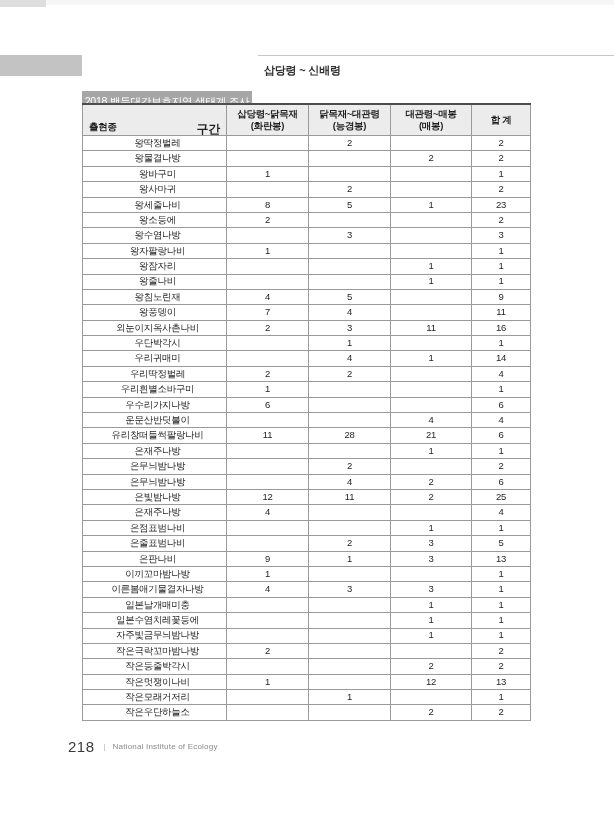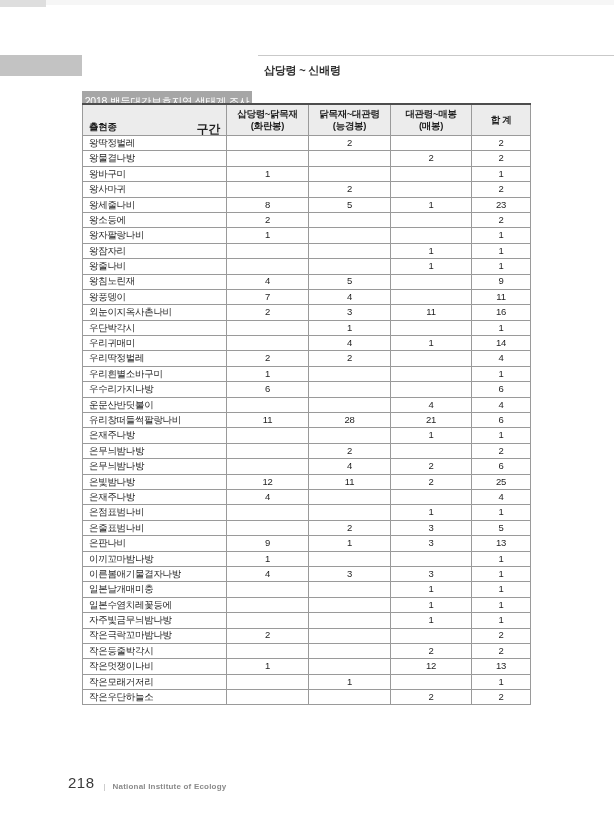--- a/index.html
+++ b/index.html
@@ -42,27 +42,27 @@
       transparent 49.5%, #9a9a9a 49.5%, #9a9a9a 50.5%, transparent 50.5%);
   }
   .corner-top { position:absolute; top:17px; right:6px; font-size:12px; font-weight:bold; }
   .corner-bottom { position:absolute; bottom:2px; left:6px; font-size:9.5px; font-weight:bold; }
   .th-l1, .th-l2 { display:block; }
   table.survey td {
     height:14.4px; padding:0; font-size:9.5px; color:#1f1f1f;
     text-align:center; vertical-align:middle; line-height:1.1; letter-spacing:-0.3px;
     white-space:nowrap; overflow:hidden;
   }
-  table.survey td.species { text-align:left; padding-left:6px; }
+  table.survey td.species { text-align:center; padding-left:6px; }
 
   
-  .footer { position:absolute; left:68px; top:774px; display:flex; align-items:flex-end; }
+  .footer { position:absolute; left:68px; top:738px; display:flex; align-items:center; }
   .footer .page-num { font-size:15px; color:#3a3a3a; letter-spacing:0.5px; }
   .footer .divider { font-size:8px; color:#b5b5b5; margin:0 7px 0 9px; }
-  .footer .institute { font-size:8px; color:#8a8a8a; letter-spacing:0.2px;font-weight:bold; }
+  .footer .institute { font-size:8px; color:#8a8a8a; letter-spacing:0.2px; }
 </style>
 </head>
 <body>
 
 <div class="page">
 
   <div class="top-strip"></div>
   <div class="top-corner"></div>
 
   <div class="band-left"></div>
@@ -146,20 +146,27 @@
     </tr>
 
     <tr class="t-row">
       <td class="species">왕소등에</td>
       <td>2</td>
       <td></td>
       <td></td>
       <td>2</td>
     </tr>
 
+    <tr class="t-row">
+      <td class="species">왕수염나방</td>
+      <td></td>
+      <td>3</td>
+      <td></td>
+      <td>3</td>
+    </tr>
 
     <tr class="t-row">
       <td class="species">왕자팔랑나비</td>
       <td>1</td>
       <td></td>
       <td></td>
       <td>1</td>
     </tr>
 
     <tr class="t-row">

